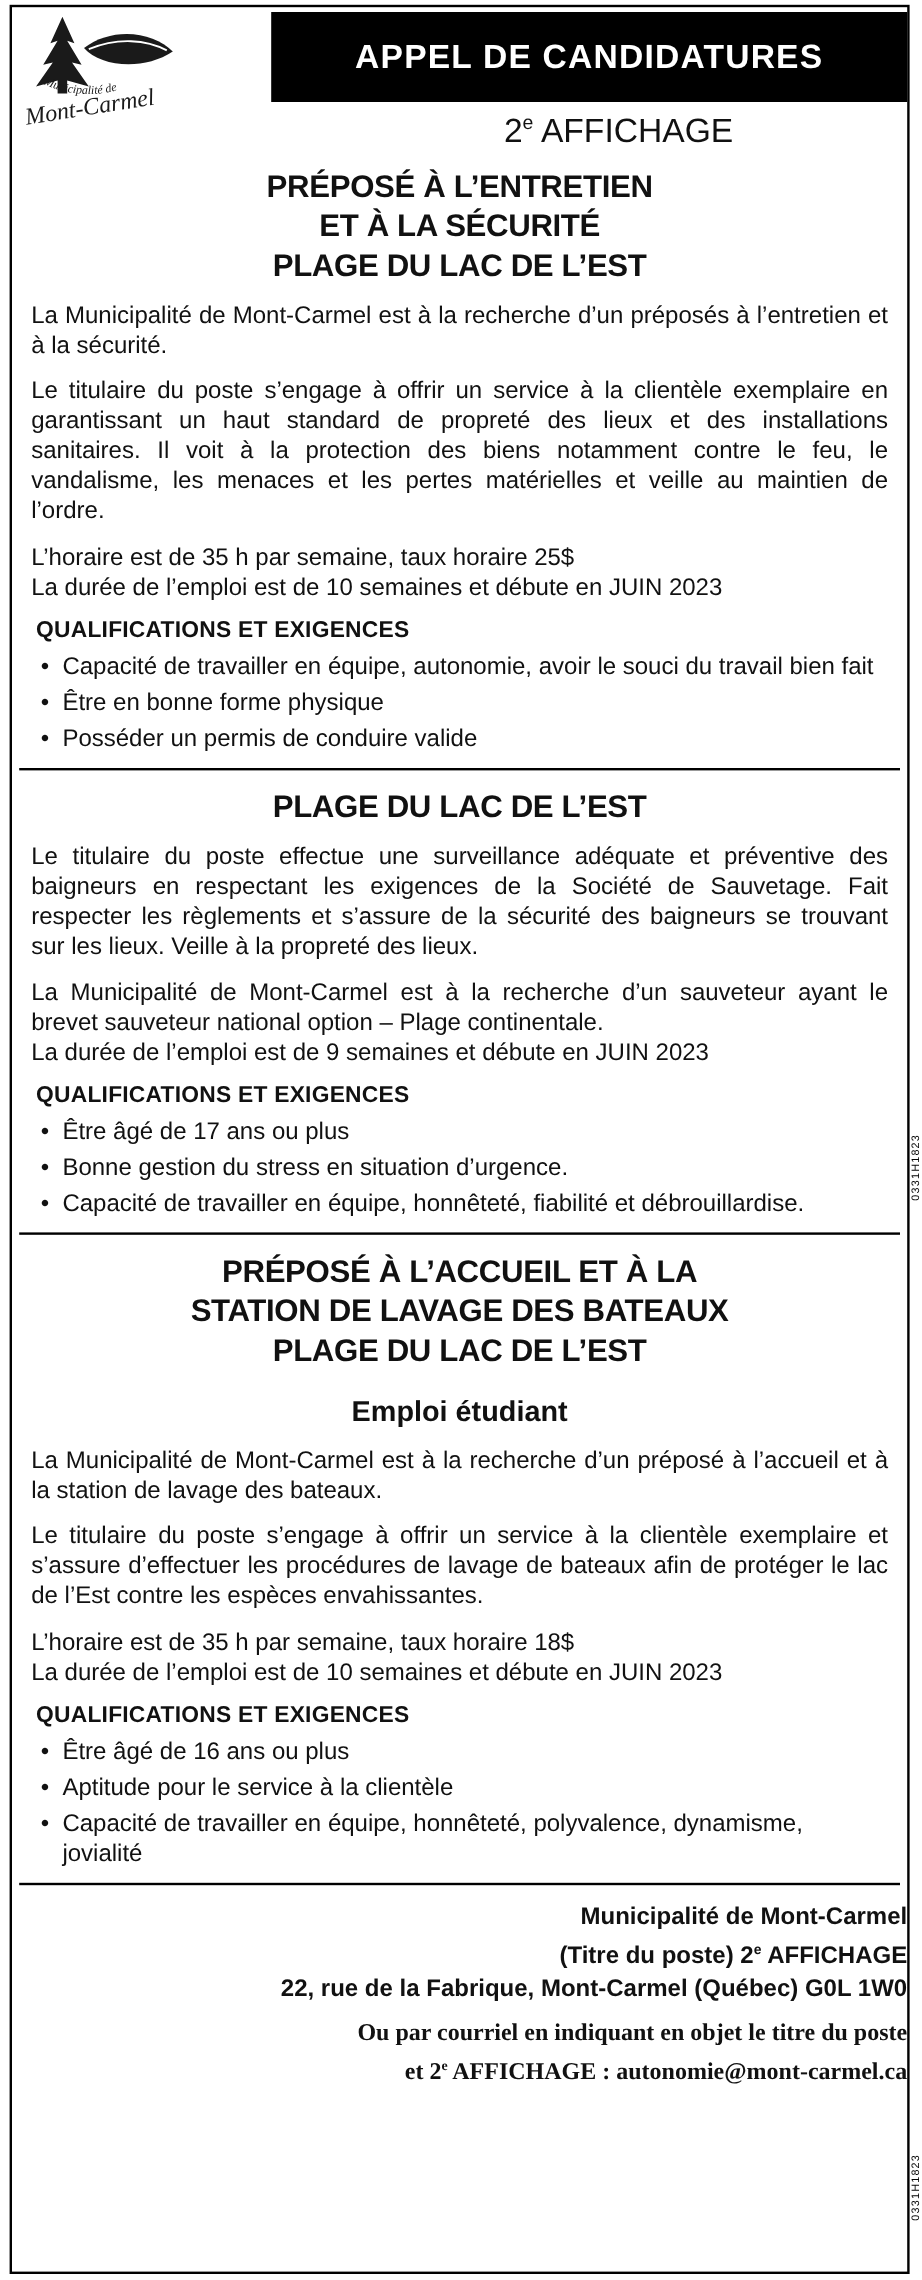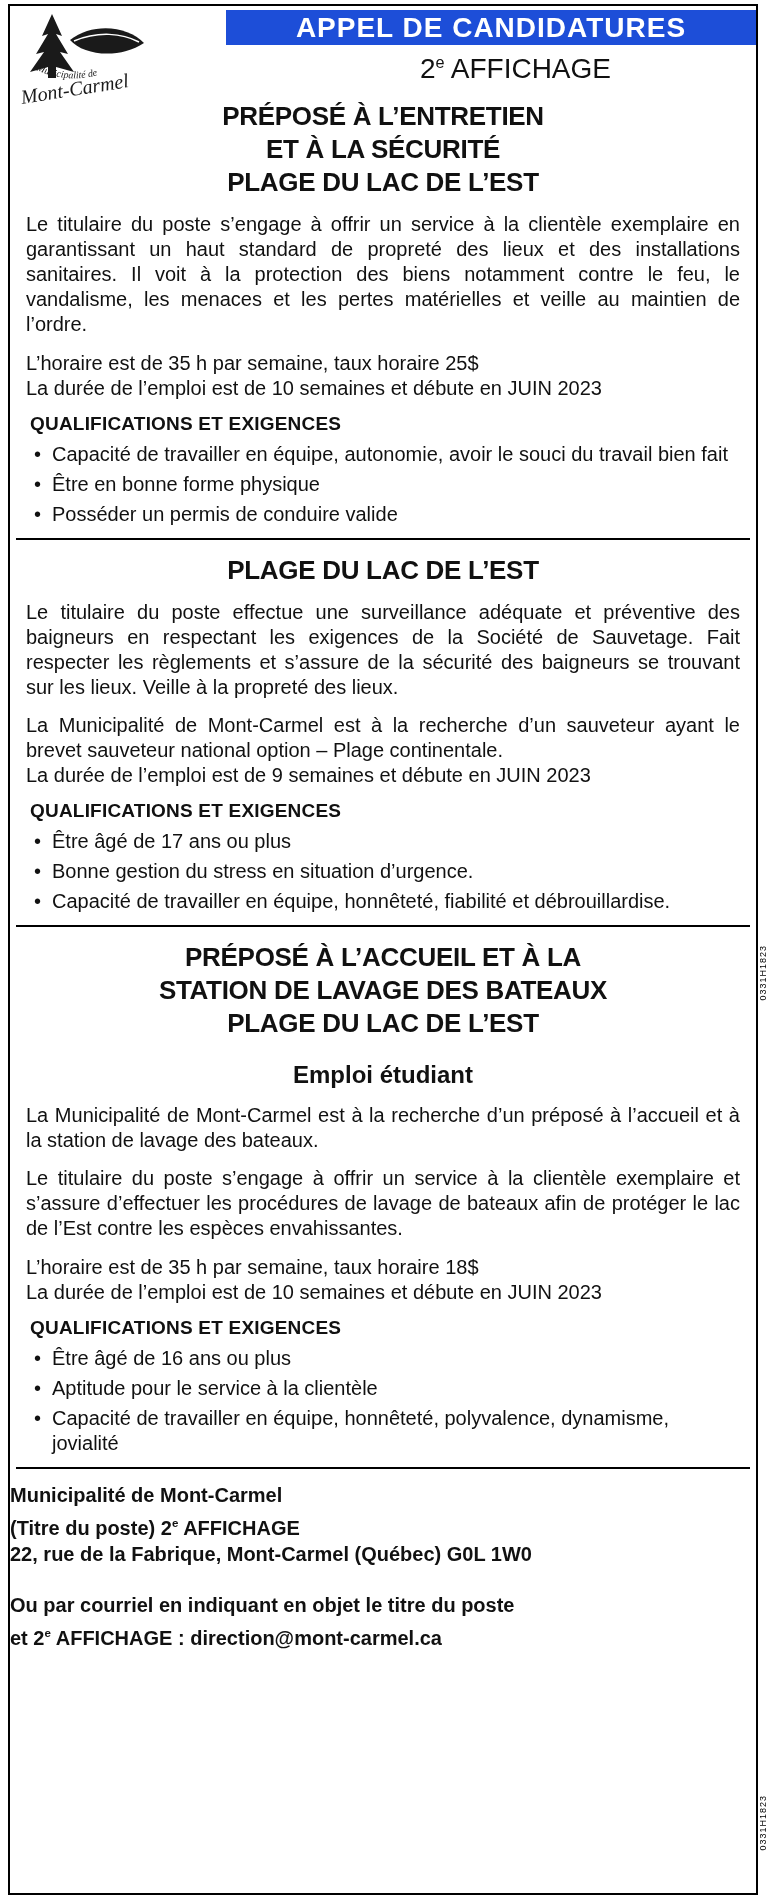--- a/index.html
+++ b/index.html
@@ -7,23 +7,23 @@
   body {
     width:768px; height:1900px; position:relative; overflow:hidden;
     font-family:"Liberation Sans", sans-serif; color:#111;
   }
   .frame {
     position:absolute; left:8px; right:10px; top:4px; bottom:5px;
     border:2px solid #000; padding-top:4px;
   }
   .logo { position:absolute; left:8px; top:4px; width:140px; height:104px; }
   .banner {
-    width:530px; margin-left:auto; background:#1d4ed8; color:#fff;
+    width:530px; margin-left:auto; background:#000000; color:#fff;
     font-weight:bold; font-size:28px; line-height:1.25; letter-spacing:1px;
-    text-align:center; padding:0 0;
+    text-align:center; padding:20px 0;
   }
   .affichage {
     text-align:right; padding-right:145px; margin-top:8px;
     font-weight:normal; font-size:28px; line-height:1.15;
   }
   sup { font-size:58%; }
   .title { text-align:center; margin-top:14px; font-weight:bold; }
   .tl { display:block; font-size:26px; line-height:33px; letter-spacing:-0.3px; }
   .subtitle { display:block; font-size:24px; line-height:31px; font-weight:bold;margin-top:19px; }
   p.body {
@@ -37,22 +37,22 @@
     margin:11px 16px 0 20px; letter-spacing:0.2px;
   }
   ul.bullets { list-style:none; margin:6px 16px 0 20px; }
   ul.bullets li {
     position:relative; padding-left:22px; font-size:20px; line-height:25px;
     margin-bottom:5px;
   }
   ul.bullets li::before { content:"•"; position:absolute; left:4px; }
   hr.rule { border:none; border-top:2px solid #000; margin:11px 6px; }
   .closing b { font-weight:bold; }
-  .addr { text-align:left; font-weight:bold; font-size:20px; line-height:27px; margin-top:13px; }
-  .addr.email { margin-top:24px; }
+  .addr { text-align:right; font-weight:bold; font-size:20px; line-height:27px; margin-top:13px; }
+  .addr.email { margin-top:10px;font-family:Liberation Serif, serif; }
   .side-code {
     position:absolute; right:0px; font-size:9px; letter-spacing:1px; color:#000;
     writing-mode:vertical-rl; transform:rotate(180deg);
   }
   #side-code-1 { top:945px; }
   #side-code-2 { top:1795px; }
 </style>
 </head>
 <body>
 
@@ -75,20 +75,21 @@
 
   <div class="banner">APPEL DE CANDIDATURES</div>
   <div class="affichage"><span>2</span><sup>e</sup><span> AFFICHAGE</span></div>
 
   <section class="job">
     <h2 class="title">
       <span class="tl">PRÉPOSÉ À L’ENTRETIEN</span>
       <span class="tl">ET À LA SÉCURITÉ</span>
       <span class="tl">PLAGE DU LAC DE L’EST</span>
     </h2>
+    <p class="body">La Municipalité de Mont-Carmel est à la recherche d’un préposés à l’entretien et à la sécurité.</p>
     <p class="body">Le titulaire du poste s’engage à offrir un service à la clientèle exemplaire en garantissant un haut standard de propreté des lieux et des installations sanitaires. Il voit à la protection des biens notamment contre le feu, le vandalisme, les menaces et les pertes matérielles et veille au maintien de l’ordre.</p>
     <p class="detail first">L’horaire est de 35 h par semaine, taux horaire 25$</p>
     <p class="detail">La durée de l’emploi est de 10 semaines et débute en JUIN 2023</p>
     <h3 class="qual">QUALIFICATIONS ET EXIGENCES</h3>
     <ul class="bullets">
       <li>Capacité de travailler en équipe, autonomie, avoir le souci du travail bien fait</li>
       <li>Être en bonne forme physique</li>
       <li>Posséder un permis de conduire valide</li>
     </ul>
   </section>
@@ -135,19 +136,19 @@
 
 
   <div class="addr">
     <div>Municipalité de Mont-Carmel</div>
     <div><span>(Titre du poste) 2</span><sup>e</sup><span> AFFICHAGE</span></div>
     <div>22, rue de la Fabrique, Mont-Carmel (Québec) G0L 1W0</div>
   </div>
 
   <div class="addr email">
     <div>Ou par courriel en indiquant en objet le titre du poste</div>
-    <div><span>et 2</span><sup>e</sup><span> AFFICHAGE : direction@mont-carmel.ca</span></div>
+    <div><span>et 2</span><sup>e</sup><span> AFFICHAGE : autonomie@mont-carmel.ca</span></div>
   </div>
 
 </div>
 
 <div class="side-code" id="side-code-1">0331H1823</div>
 <div class="side-code" id="side-code-2">0331H1823</div>
 
 </body></html>

